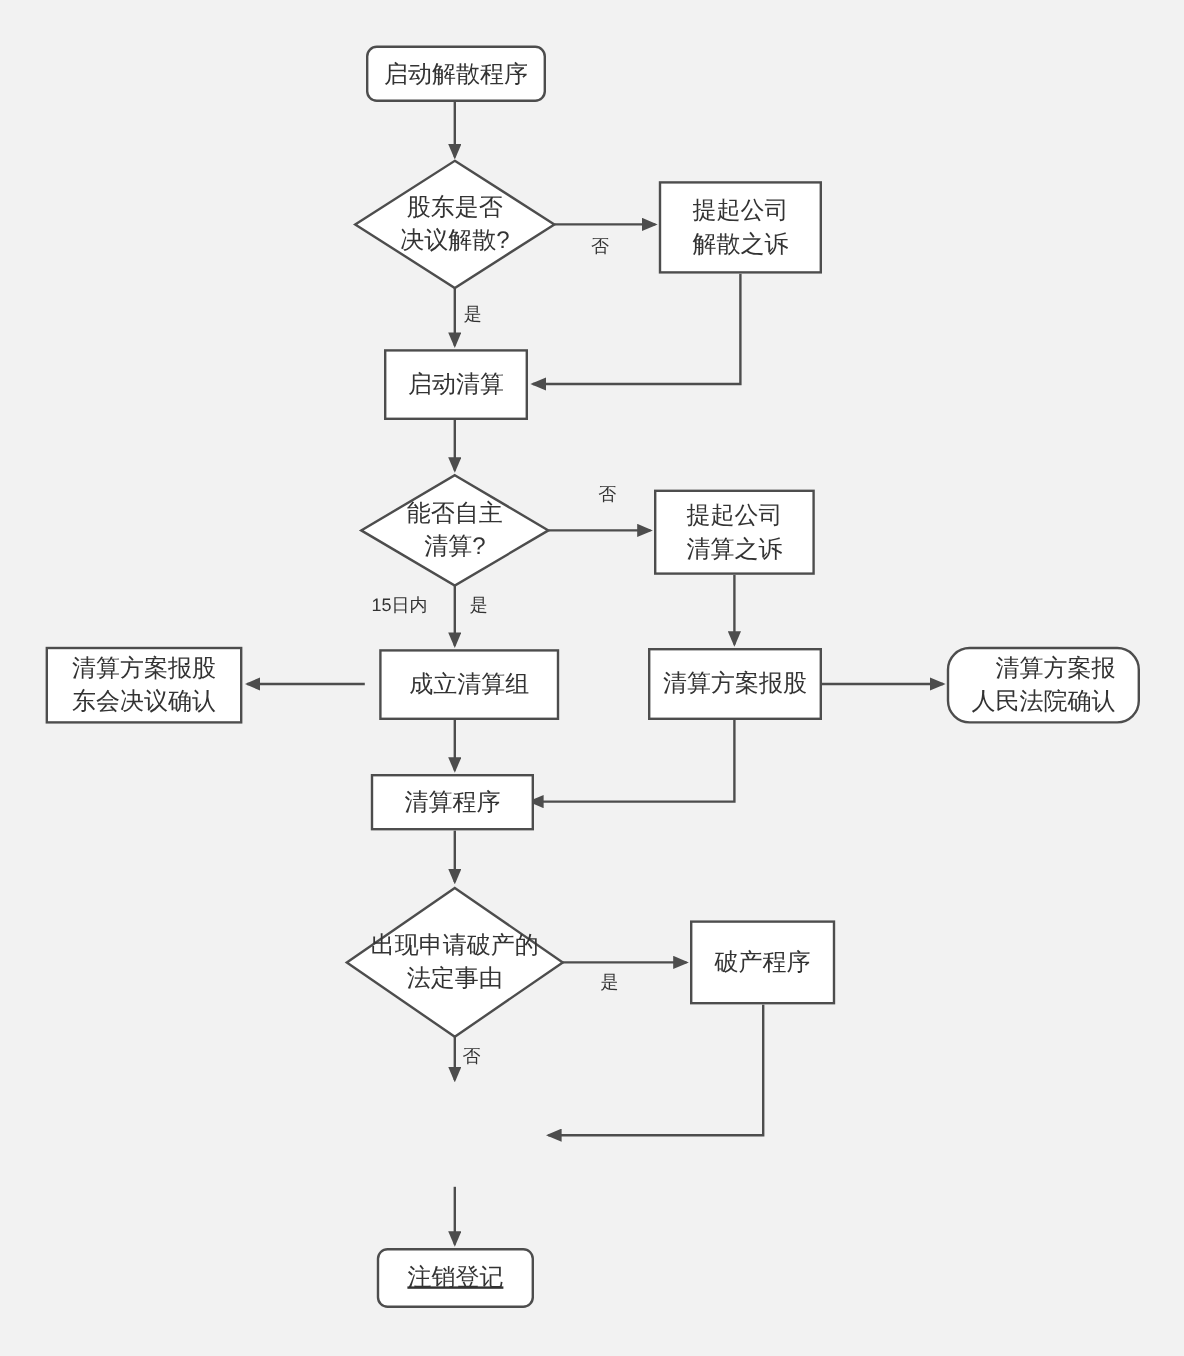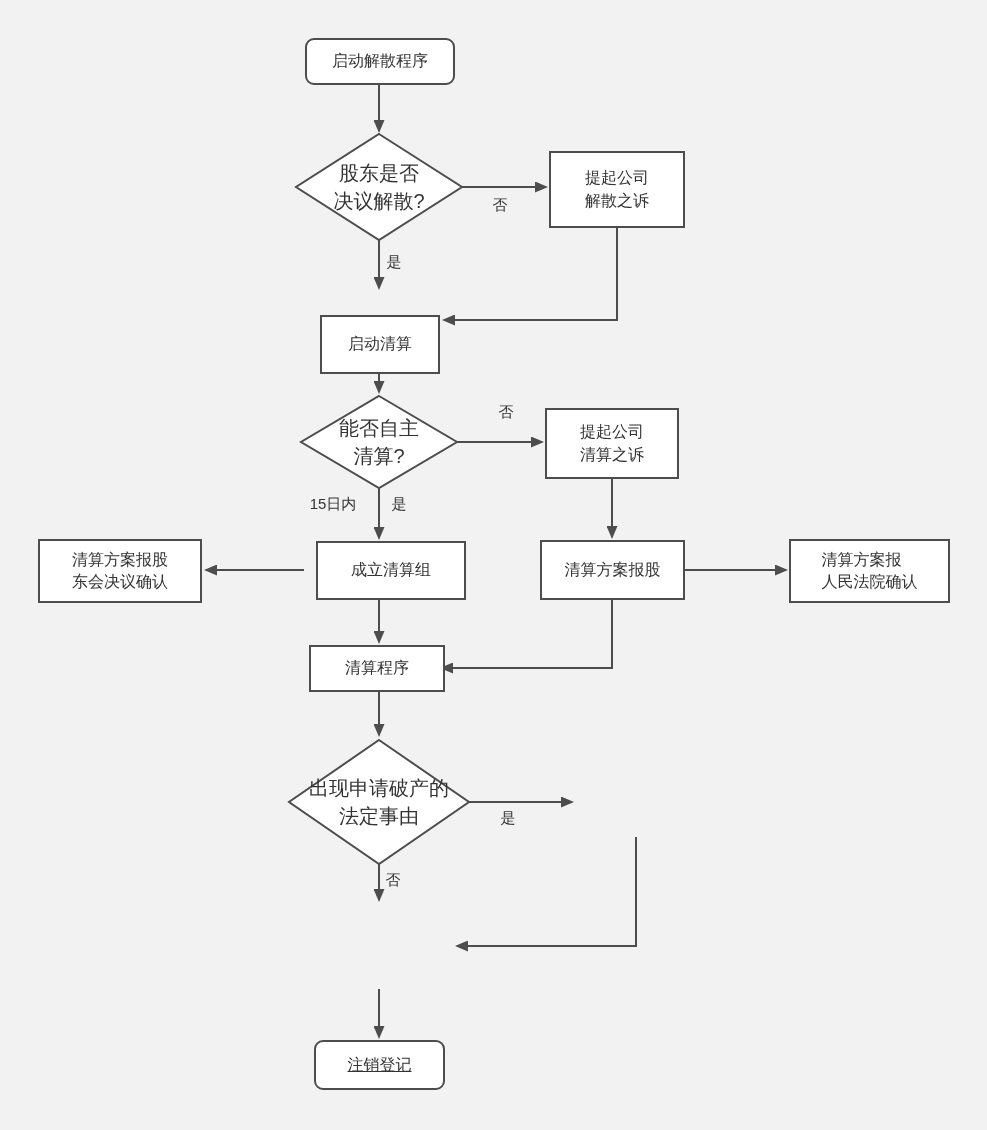--- a/index.html
+++ b/index.html
@@ -22,22 +22,22 @@
     z-index: 1;
   }
   .node {
     position: absolute;
     box-sizing: border-box;
     background: var(--node-fill, #ffffff);
     border: 2px solid var(--stroke, #4d4d4d);
     display: flex;
     align-items: center;
     justify-content: center;
-    text-align: left;
-    font-size: 16px;
+    text-align: right;
+    font-size: 20px;
     color: var(--text, #333333);
     white-space: pre-line;
     line-height: 1.4;
     z-index: 2;
   }
   .node.rounded { border-radius: 9px; }
   .dlabel {
     position: absolute;
     display: flex;
     align-items: center;
@@ -96,37 +96,38 @@
       <polygon points="379,396 457,442 379,488 301,442"></polygon>
       <polygon points="379,740 469,802 379,864 289,802"></polygon>
     </g>
   </svg>
 
   <div class="node rounded" style="left:305px; top:38px; width:150px; height:47px;">启动解散程序</div>
 
   <div class="node" style="left:549px; top:151px; width:136px; height:77px;">提起公司
 解散之诉</div>
 
-  <div class="node" style="left:320px; top:291px; width:120px; height:59px;margin-top:24px;">启动清算</div>
+  <div class="node" style="left:320px; top:291px; width:120px; height:59px;">启动清算</div>
 
   <div class="node" style="left:545px; top:408px; width:134px; height:71px;">提起公司
 清算之诉</div>
 
   <div class="node" style="left:304px; top:541px; width:150px; height:59px;margin-left:12px;">成立清算组</div>
 
   <div class="node" style="left:38px; top:539px; width:164px; height:64px;">清算方案报股
 东会决议确认</div>
 
   <div class="node" style="left:540px; top:540px; width:145px; height:60px;">清算方案报股</div>
 
-  <div class="node" style="left:789px; top:539px; width:161px; height:64px;">清算方案报
+  <div class="node" style="left:789px; top:539px; width:161px; height:64px;border-radius:19px;">清算方案报
 人民法院确认</div>
 
   <div class="node" style="left:309px; top:645px; width:136px; height:47px;">清算程序</div>
 
+  <div class="node" style="left:575px; top:767px; width:121px; height:70px;">破产程序</div>
 
 
   <div class="node rounded" style="left:314px; top:1040px; width:131px; height:50px;text-decoration:underline;">注销登记</div>
 
   <div class="dlabel" style="left:296px; top:159px; width:166px; height:56px;">股东是否
 决议解散?</div>
 
   <div class="dlabel" style="left:301px; top:414px; width:156px; height:56px;">能否自主
 清算?</div>
 

